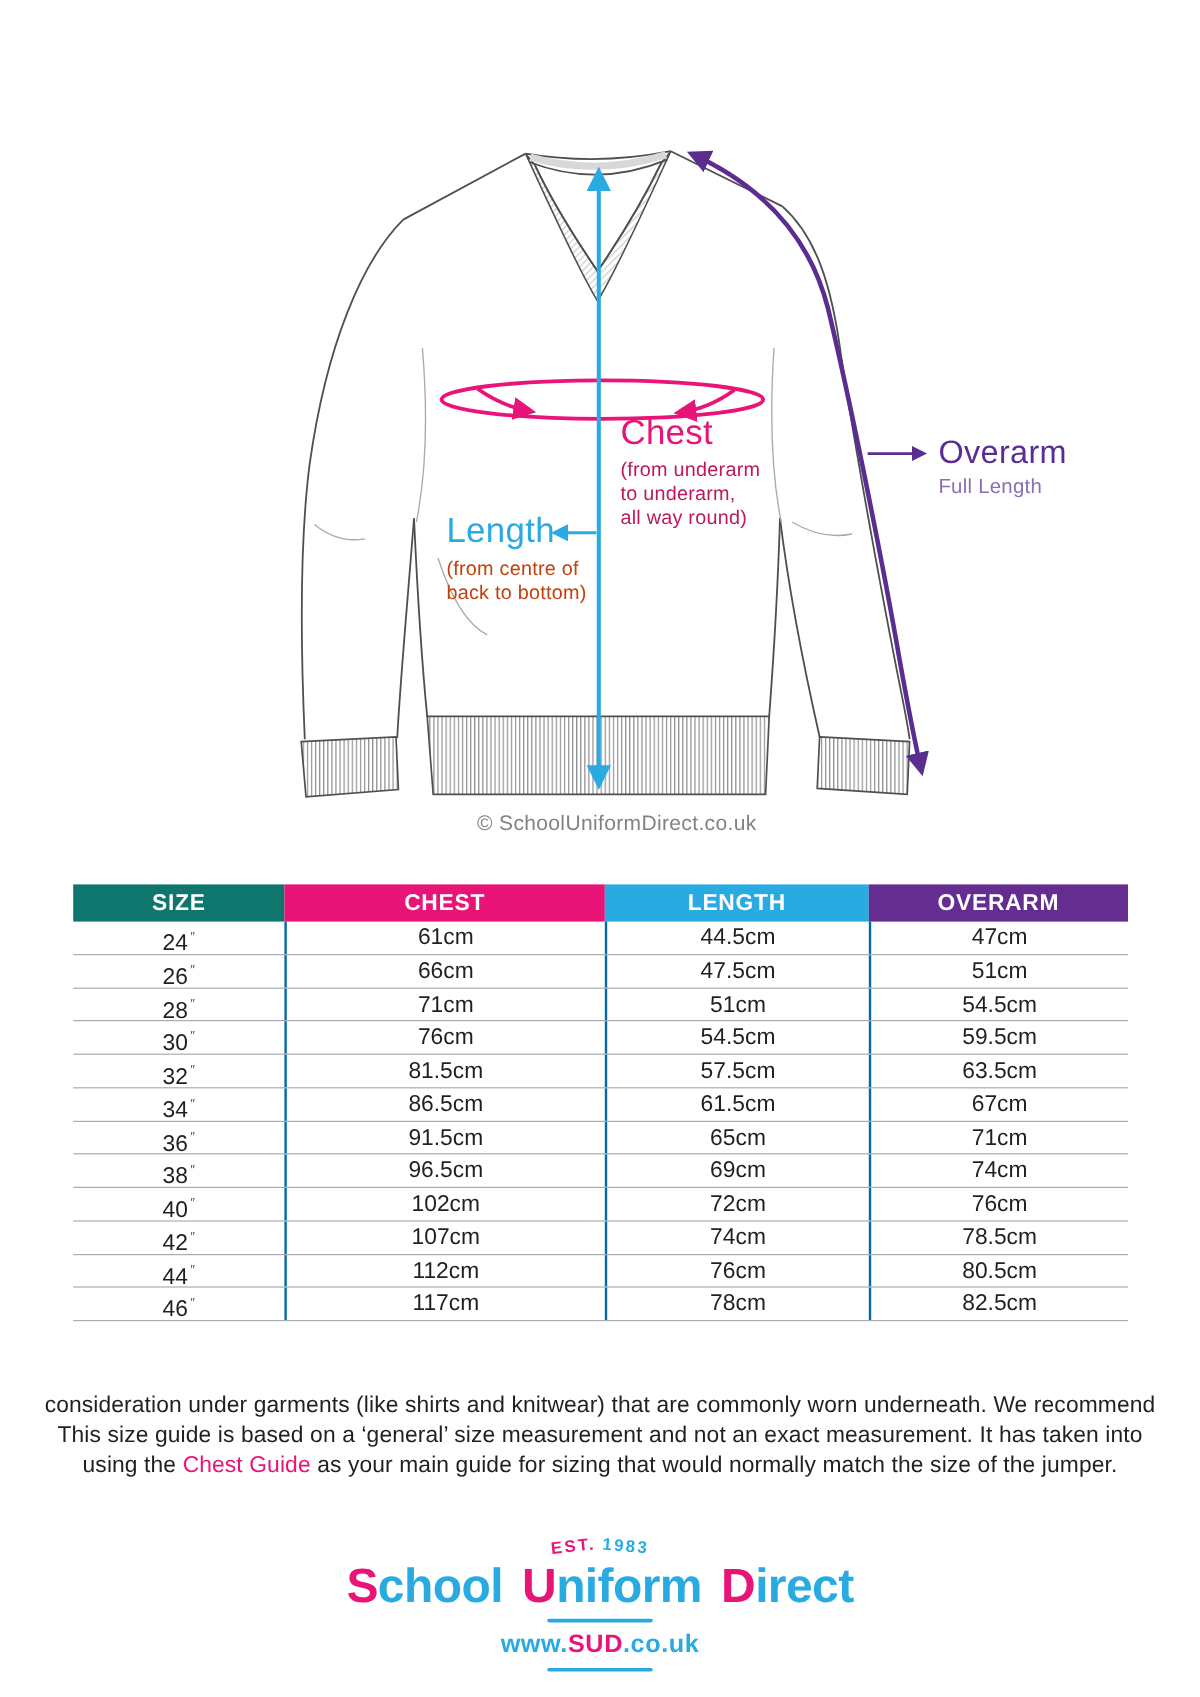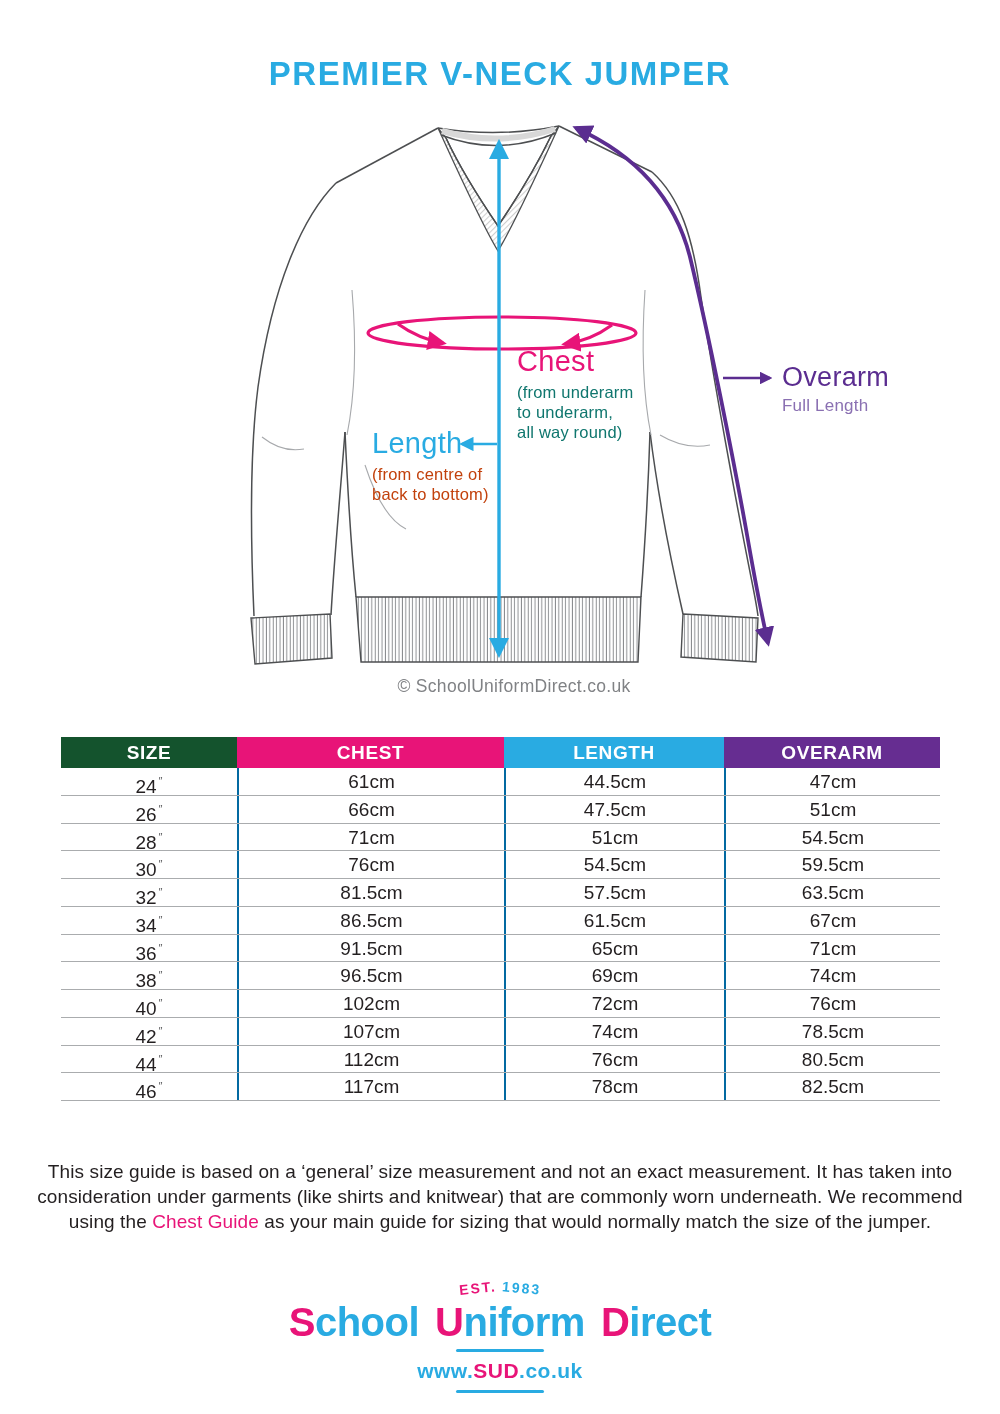--- a/index.html
+++ b/index.html
@@ -14,21 +14,21 @@
   
   .diagram { position:absolute; left:0; top:105px; width:1000px; height:600px; }
   .diagram svg { position:absolute; left:0; top:0; }
 
   .lbl { position:absolute; }
   .lbl-main { font-size:29px; letter-spacing:0.3px; }
   .lbl-sub  { font-size:16.5px; line-height:20px; letter-spacing:0.2px; }
 
   .lbl-chest { left:517px; top:240px; }
   .lbl-chest .lbl-main { color:#E81478; margin-bottom:4px; }
-  .lbl-chest .lbl-sub  { color:#0f766e; }
+  .lbl-chest .lbl-sub  { color:#be185d; }
 
   .lbl-length { left:372px; top:322px; }
   .lbl-length .lbl-main { color:#29ABE2; margin-bottom:4px; }
   .lbl-length .lbl-sub  { color:#c2410c; }
 
   .lbl-overarm { left:782px; top:257px; }
   .lbl-overarm .lbl-main { color:#5B2D90; font-size:27px; margin-bottom:3px; }
   .lbl-overarm .lbl-sub  { color:#8A70B2; font-size:17px; }
 
   .copyright { position:absolute; left:0; top:571px; width:100%; text-align:center;
@@ -73,21 +73,20 @@
   .blue { fill:none; stroke:#29ABE2; stroke-width:3.4; }
   .blue2{ fill:none; stroke:#29ABE2; stroke-width:2.4; }
   .violet { fill:none; stroke:#5B2D90; stroke-width:3.8; }
   .violet2{ fill:none; stroke:#5B2D90; stroke-width:2.4; }
 </style>
 </head>
 <body>
 
 <div class="page">
 
-  <h1 class="title">PREMIER V-NECK JUMPER</h1>
 
   <div class="diagram">
     <svg width="1000" height="600" viewBox="0 0 1000 600">
       <defs>
         <marker id="mB" viewBox="0 0 10 10" refX="8" refY="5" markerWidth="6" markerHeight="6" orient="auto-start-reverse">
           <path d="M0,0 L10,5 L0,10 z" fill="#29ABE2"></path>
         </marker>
         <marker id="mP" viewBox="0 0 10 10" refX="8" refY="5" markerWidth="6" markerHeight="6" orient="auto-start-reverse">
           <path d="M0,0 L10,5 L0,10 z" fill="#E81478"></path>
         </marker>
@@ -156,21 +155,21 @@
     <div class="lbl lbl-overarm">
       <div class="lbl-main">Overarm</div>
       <div class="lbl-sub">Full Length</div>
     </div>
 
     <div class="copyright">© SchoolUniformDirect.co.uk</div>
   </div>
 
   <div class="size-table">
     <div class="thead">
-        <div class="th c0" style="background: #14532d;">SIZE</div>
+        <div class="th c0" style="background: #0f766e;">SIZE</div>
         <div class="th c1" style="background: rgb(232, 20, 120);">CHEST</div>
         <div class="th c2" style="background: rgb(41, 171, 226);">LENGTH</div>
         <div class="th c3" style="background: rgb(102, 45, 145);">OVERARM</div>
       </div>
     <div>
         <div class="trow">
           <div class="td c0"><span>24</span><span class="inch">″</span></div>
           <div class="td c1">61cm</div>
           <div class="td c2">44.5cm</div>
           <div class="td c3">47cm</div>
@@ -238,22 +237,22 @@
         <div class="trow">
           <div class="td c0"><span>46</span><span class="inch">″</span></div>
           <div class="td c1">117cm</div>
           <div class="td c2">78cm</div>
           <div class="td c3">82.5cm</div>
         </div>
       </div>
   </div>
 
   <div class="disclaimer">
+    <div>consideration under garments (like shirts and knitwear) that are commonly worn underneath. We recommend</div>
     <div>This size guide is based on a ‘general’ size measurement and not an exact measurement. It has taken into</div>
-    <div>consideration under garments (like shirts and knitwear) that are commonly worn underneath. We recommend</div>
     <div><span>using the </span><span class="hl">Chest Guide</span><span> as your main guide for sizing that would normally match the size of the jumper.</span></div>
   </div>
 
   <div class="footer">
     <div class="est">
       <span class="est-l">EST.</span>
       <span class="est-r">1983</span>
     </div>
     <div class="brand">
       <span class="word"><span class="ini">S</span><span class="rest">chool</span></span><span class="word"><span class="ini">U</span><span class="rest">niform</span></span><span class="word"><span class="ini">D</span><span class="rest">irect</span></span>

